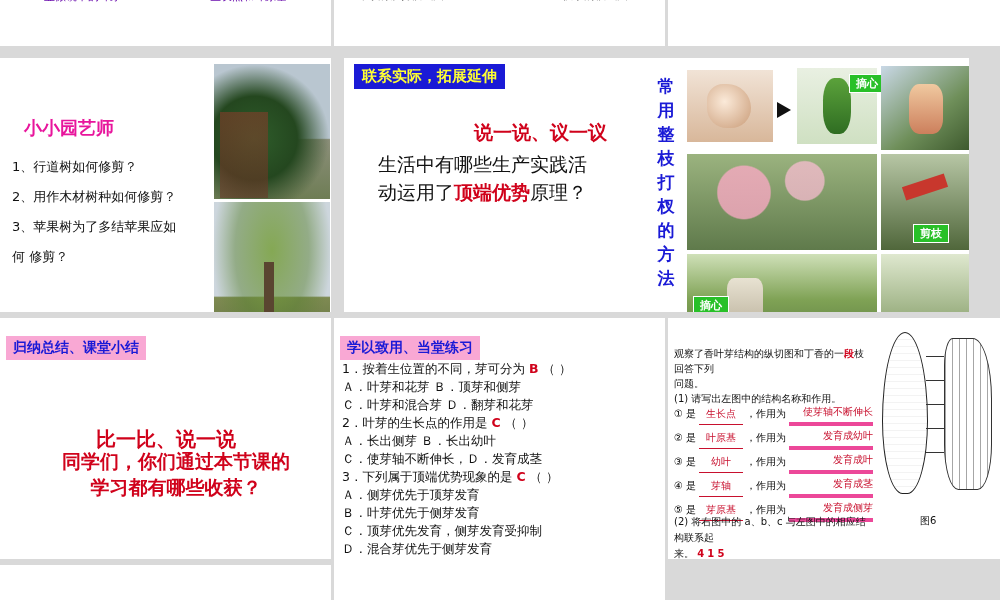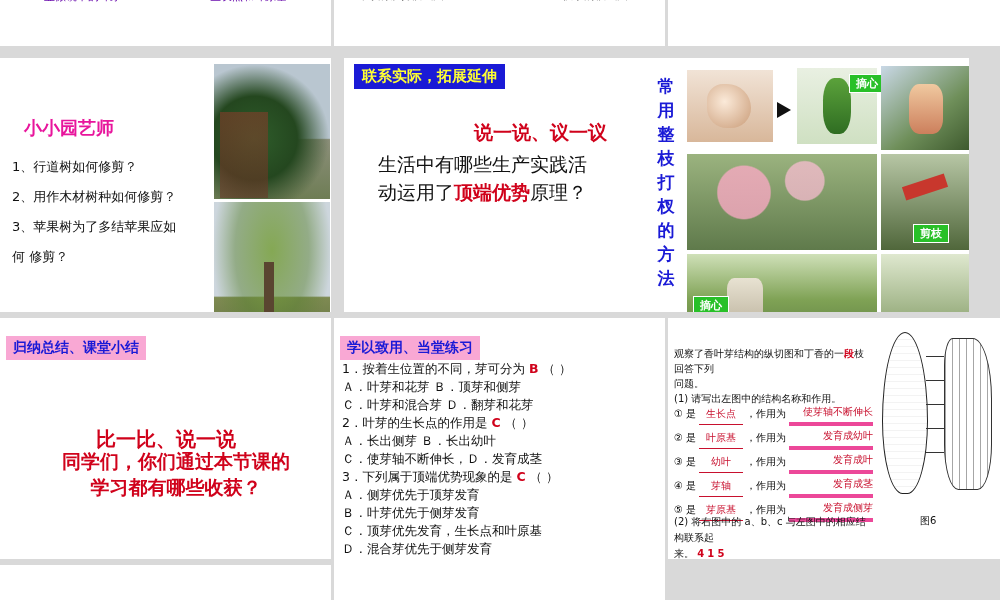--- a/index.html
+++ b/index.html
@@ -289,21 +289,21 @@
       </div>
       <div class="ln">Ａ．长出侧芽                    Ｂ．长出幼叶</div>
       <div class="ln">Ｃ．使芽轴不断伸长，Ｄ．发育成茎</div>
       <div class="ln">
         <span>3．下列属于顶端优势现象的是</span>
         <span class="ans">C</span>
         <span>（  ）</span>
       </div>
       <div class="ln">Ａ．侧芽优先于顶芽发育</div>
       <div class="ln">Ｂ．叶芽优先于侧芽发育</div>
-      <div class="ln">Ｃ．顶芽优先发育，生长点和叶原基</div>
+      <div class="ln">Ｃ．顶芽优先发育，侧芽发育受抑制</div>
       <div class="ln">Ｄ．混合芽优先于侧芽发育</div>
     </div>
   </div>
 
   <div class="cell" id="r3c3">
     <div class="ws-text">
       <div>
         <span>观察了香叶芽结构的纵切图和丁香的一</span><span class="ans">段</span><span>枝回答下列</span>
       </div>
       <div>问题。</div>

